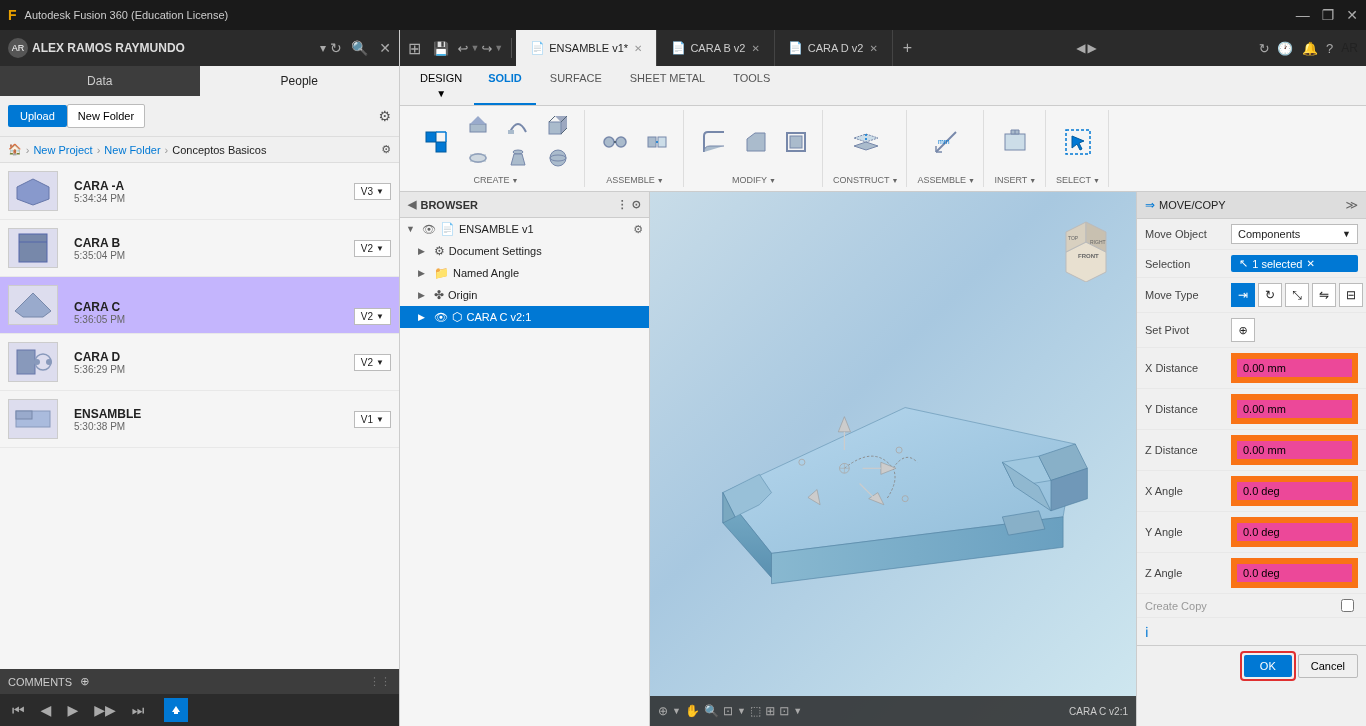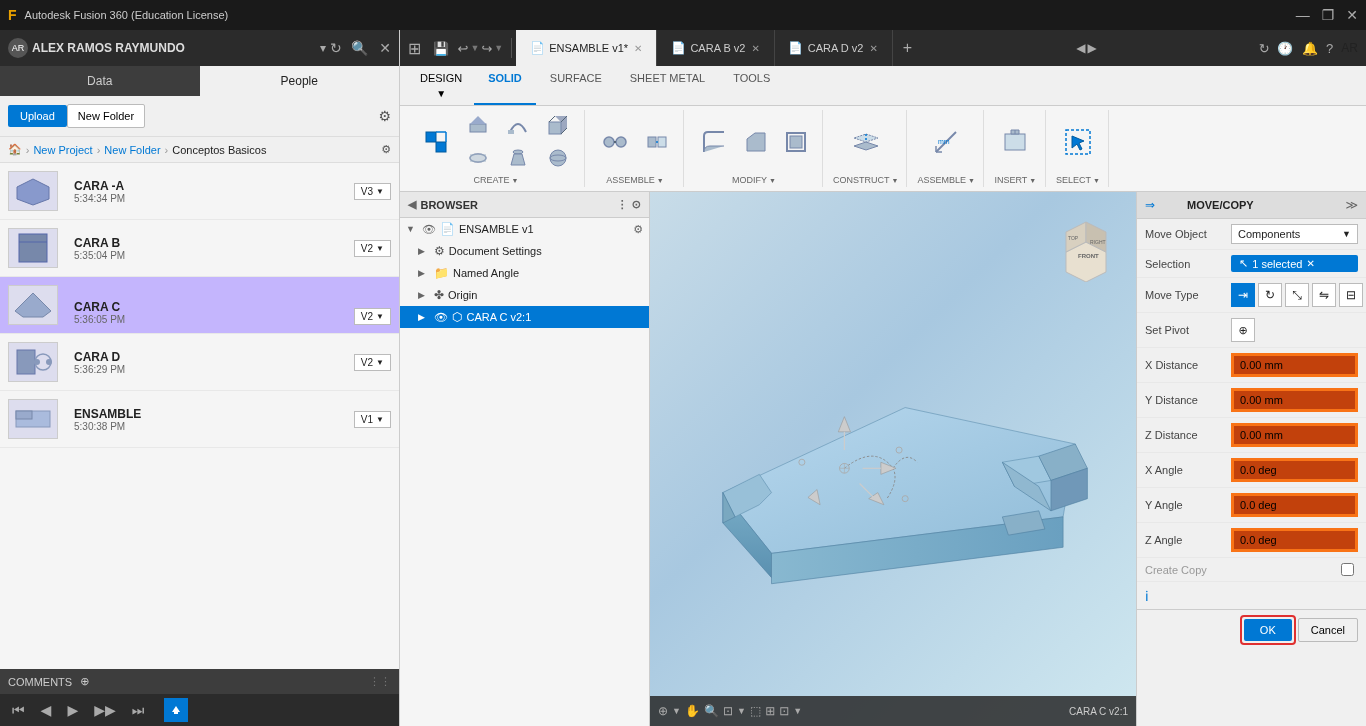--- a/index.html
+++ b/index.html
@@ -113,33 +113,33 @@
 
     
     #viewport-bottom { position: absolute; bottom: 0; left: 0; right: 0; display: flex; align-items: center; background: rgba(40,40,40,0.85); padding: 4px 8px; gap: 4px; height: 30px; }
     #viewport-bottom .vb-icon { color: #aaa; font-size: 12px; cursor: pointer; }
     #viewport-bottom .vb-text { color: #ccc; font-size: 10px; margin-left: auto; }
 
     
     #move-copy-panel { width: 230px; background: #f0f0f0; border-left: 1px solid #ccc; display: flex; flex-direction: column; font-size: 11px; }
     #mcp-header { display: flex; align-items: center; background: #ddd; padding: 6px 8px; border-bottom: 1px solid #ccc; gap: 4px; }
     #mcp-header .move-icon { color: #0078d4; font-size: 12px; }
-    #mcp-header .title { font-weight: bold; font-size: 11px; flex: 1; margin-left: 28px; }
+    #mcp-header .title { font-weight: normal; font-size: 11px; flex: 1; }
     #mcp-header .expand-btn { color: #666; cursor: pointer; font-size: 12px; }
     .mcp-row { display: flex; align-items: center; padding: 5px 8px; border-bottom: 1px solid #e8e8e8; gap: 6px; min-height: 28px; }
     .mcp-row .label { color: #444; width: 80px; flex-shrink: 0; }
     .mcp-row .value { flex: 1; }
     .mcp-select { width: 100%; padding: 3px 6px; border: 1px solid #bbb; background: #fff; font-size: 11px; display: flex; align-items: center; justify-content: space-between; cursor: pointer; }
     .mcp-select .arrow { font-size: 9px; }
     .selection-badge { background: #0078d4; color: #fff; padding: 2px 8px; font-size: 11px; border-radius: 2px; display: flex; align-items: center; gap: 4px; }
     .selection-badge .close { cursor: pointer; font-size: 10px; }
     .move-type-row { display: flex; gap: 3px; }
     .mt-btn { width: 24px; height: 24px; border: 1px solid #bbb; background: #fff; display: flex; align-items: center; justify-content: center; cursor: pointer; font-size: 12px; }
     .mt-btn.active { background: #0078d4; color: #fff; border-color: #0078d4; }
-    .mcp-input { width: 100%; padding: 3px 6px; border: 3px solid #f97316; background: #c2410c; font-size: 11px; }
+    .mcp-input { width: 100%; padding: 3px 6px; border: 6px solid #f97316; background: #ec4899; font-size: 11px; }
     .pivot-btn { width: 24px; height: 24px; border: 1px solid #bbb; background: #fff; display: flex; align-items: center; justify-content: center; cursor: pointer; }
     .create-copy-row { display: flex; align-items: center; padding: 5px 8px; border-bottom: 1px solid #e8e8e8; gap: 6px; color: #999; }
     .create-copy-row input { margin-right: 4px; }
     #mcp-footer { display: flex; align-items: center; padding: 8px; gap: 6px; border-top: 1px solid #ccc; justify-content: flex-end; }
     #mcp-footer .ok-btn { background: #0078d4; color: #fff; border: none; padding: 5px 16px; cursor: pointer; font-size: 11px; border-radius: 2px; }
     #mcp-footer .cancel-btn { background: #f0f0f0; border: 1px solid #bbb; padding: 5px 12px; cursor: pointer; font-size: 11px; border-radius: 2px; }
     #mcp-footer .ok-btn-wrapper { position: relative; display: inline-block; }
     #mcp-footer .ok-btn-wrapper::after { content: ''; position: absolute; inset: -4px; border: 2px solid #e03030; border-radius: 4px; pointer-events: none; }
     #mcp-info { display: flex; align-items: center; padding: 4px 8px; gap: 4px; font-size: 10px; color: #666; }
   </style>

